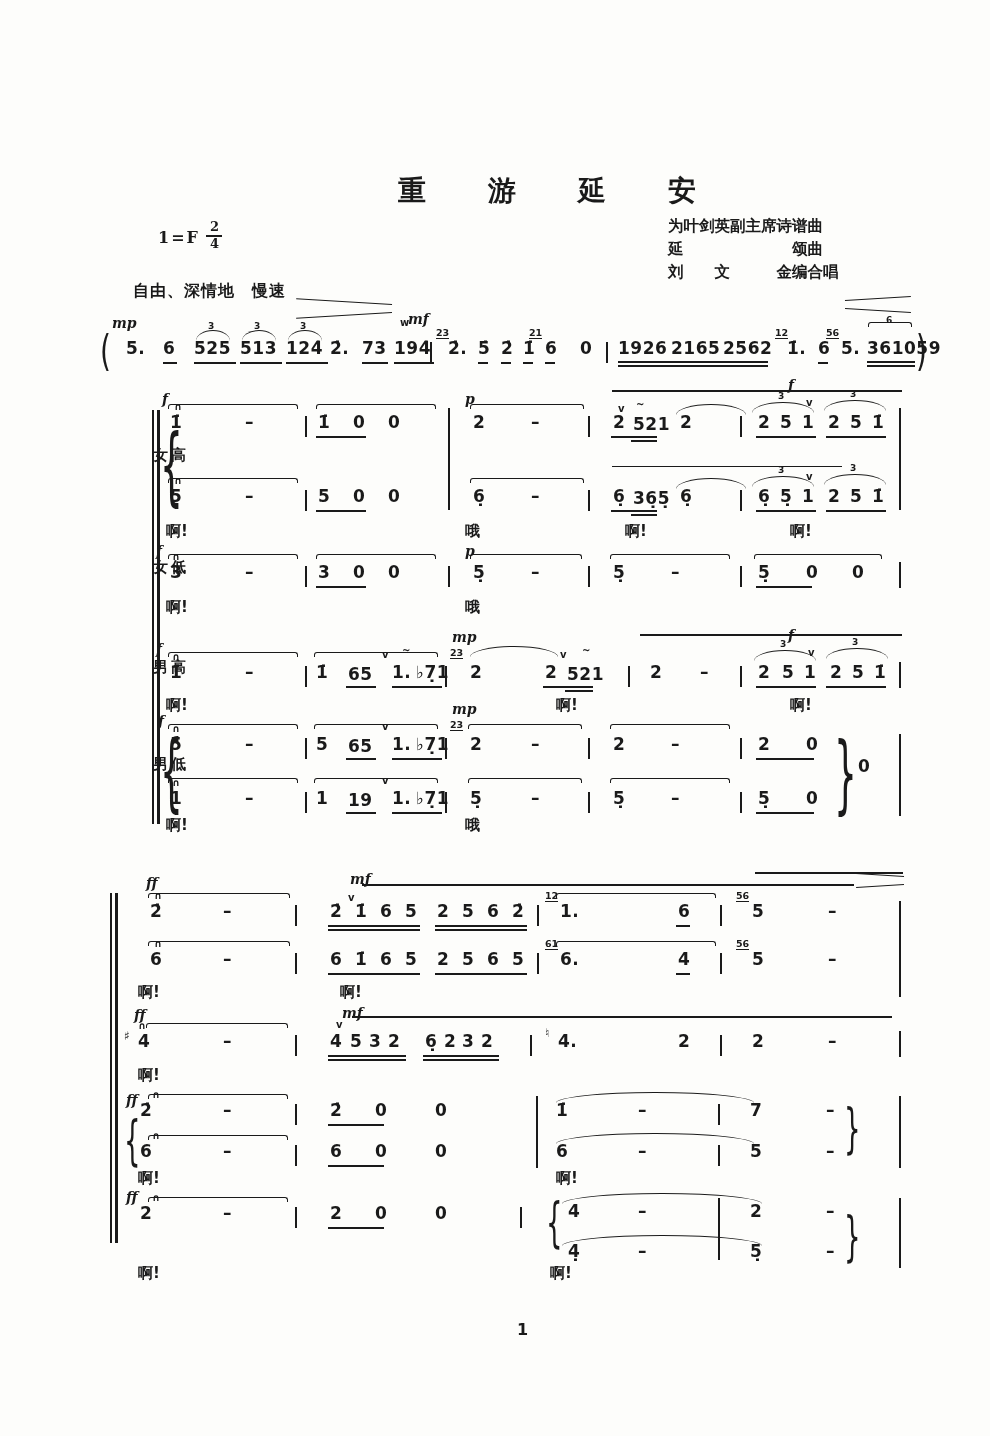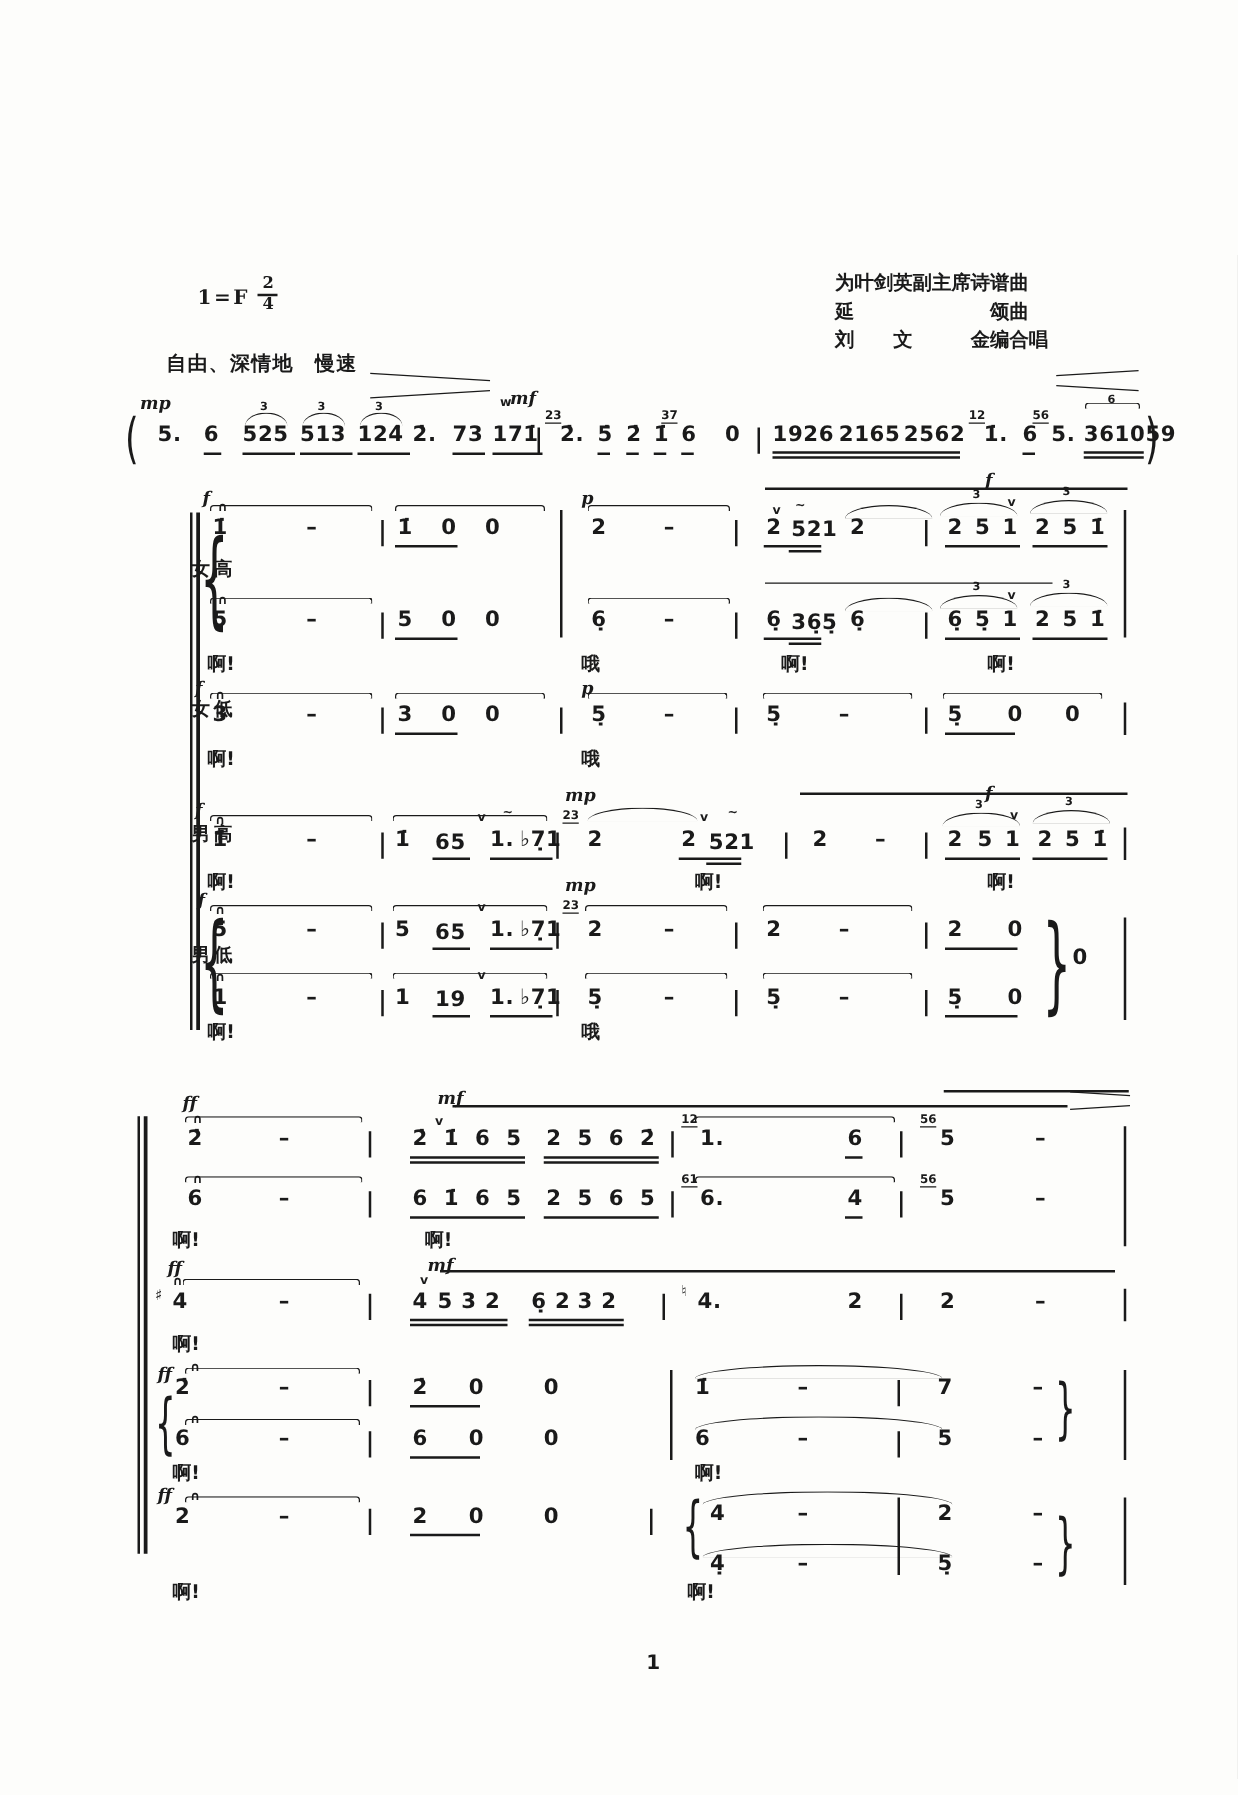--- a/index.html
+++ b/index.html
@@ -41,20 +41,21 @@
   .r-hairpin-d i,.r-hairpin-c i{position:absolute;left:0;right:0;height:1.4px;background:#1a1a1a;display:block;}
   .r-hairpin-d i:first-child{top:0;transform-origin:100% 50%;transform:rotate(3.5deg);}
   .r-hairpin-d i:last-child{bottom:0;transform-origin:100% 50%;transform:rotate(-3.5deg);}
   .r-hairpin-c i:first-child{top:0;transform-origin:0 50%;transform:rotate(-3.5deg);}
   .r-hairpin-c i:last-child{bottom:0;transform-origin:0 50%;transform:rotate(3.5deg);}
 </style>
 </head>
 <body>
 
 <div id="page">
+  <div class="abs title">重　游　延　安</div>
   <div class="abs keysig">1=F</div>
   <div class="abs timetop">2</div>
   <div class="abs timebar"></div>
   <div class="abs timebot">4</div>
   <div class="abs tempo">自由、深情地　慢速</div>
   <div class="abs credit credit1">为叶剑英副主席诗谱曲</div>
   <div class="abs credit credit2">延　　　　　　　颂曲</div>
   <div class="abs credit credit3">刘　　文　　　金编合唱</div>
 
   <div id="stage">
@@ -63,36 +64,36 @@
         <span class="mk dyn" style="left: 408px; top: 312px;">mf</span>
         <span class="mk paren" style="left: 100px; top: 330px;">(</span>
         <span class="mk paren" style="left: 916px; top: 330px;">)</span>
         <span class="mk note" style="left: 126px; top: 340px;">5.</span>
         <span class="mk note" style="left: 163px; top: 340px;">6</span>
         <span class="mk note" style="left: 194px; top: 340px;">525</span>
         <span class="mk note" style="left: 240px; top: 340px;">513</span>
         <span class="mk note" style="left: 286px; top: 340px;">124̇</span>
         <span class="mk note" style="left: 330px; top: 340px;">2̇.</span>
         <span class="mk note" style="left: 362px; top: 340px;">73</span>
-        <span class="mk note" style="left: 394px; top: 340px;">171̇</span>
+        <span class="mk note" style="left: 394px; top: 340px;">194̇</span>
         <span class="mk note" style="left: 448px; top: 340px;">2̇.</span>
         <span class="mk note" style="left: 478px; top: 340px;">5̇</span>
         <span class="mk note" style="left: 501px; top: 340px;">2̇</span>
         <span class="mk note" style="left: 523px; top: 340px;">1̇</span>
         <span class="mk note" style="left: 545px; top: 340px;">6</span>
         <span class="mk note" style="left: 580px; top: 340px;">0</span>
         <span class="mk note" style="left: 618px; top: 340px;">1926</span>
         <span class="mk note" style="left: 671px; top: 340px;">2165</span>
         <span class="mk note" style="left: 723px; top: 340px;">2562</span>
         <span class="mk note" style="left: 787px; top: 340px;">1̇.</span>
         <span class="mk note" style="left: 818px; top: 340px;">6</span>
         <span class="mk note" style="left: 841px; top: 340px;">5.</span>
         <span class="mk note" style="left: 867px; top: 340px;">361059</span>
         <span class="mk gr" style="left: 436px; top: 328px;">23</span>
-        <span class="mk gr" style="left: 529px; top: 328px;">37</span>
+        <span class="mk gr" style="left: 529px; top: 328px;">21</span>
         <span class="mk gr" style="left: 775px; top: 328px;">12</span>
         <span class="mk gr" style="left: 826px; top: 328px;">56</span>
         <span class="mk gr3" style="left: 208px; top: 322px;">3</span>
         <span class="mk gr3" style="left: 254px; top: 322px;">3</span>
         <span class="mk gr3" style="left: 300px; top: 322px;">3</span>
         <span class="mk orn" style="left: 400px; top: 318px;">w</span>
         <span class="mk gr3" style="left: 886px; top: 316px;">6</span>
         <div class="r r-line" style="left: 430px; top: 342px; width: 2px; height: 21px;"></div>
         <div class="r r-line" style="left: 606px; top: 342px; width: 2px; height: 21px;"></div>
         <div class="r r-line" style="left: 163px; top: 362px; width: 14px; height: 2px;"></div>

